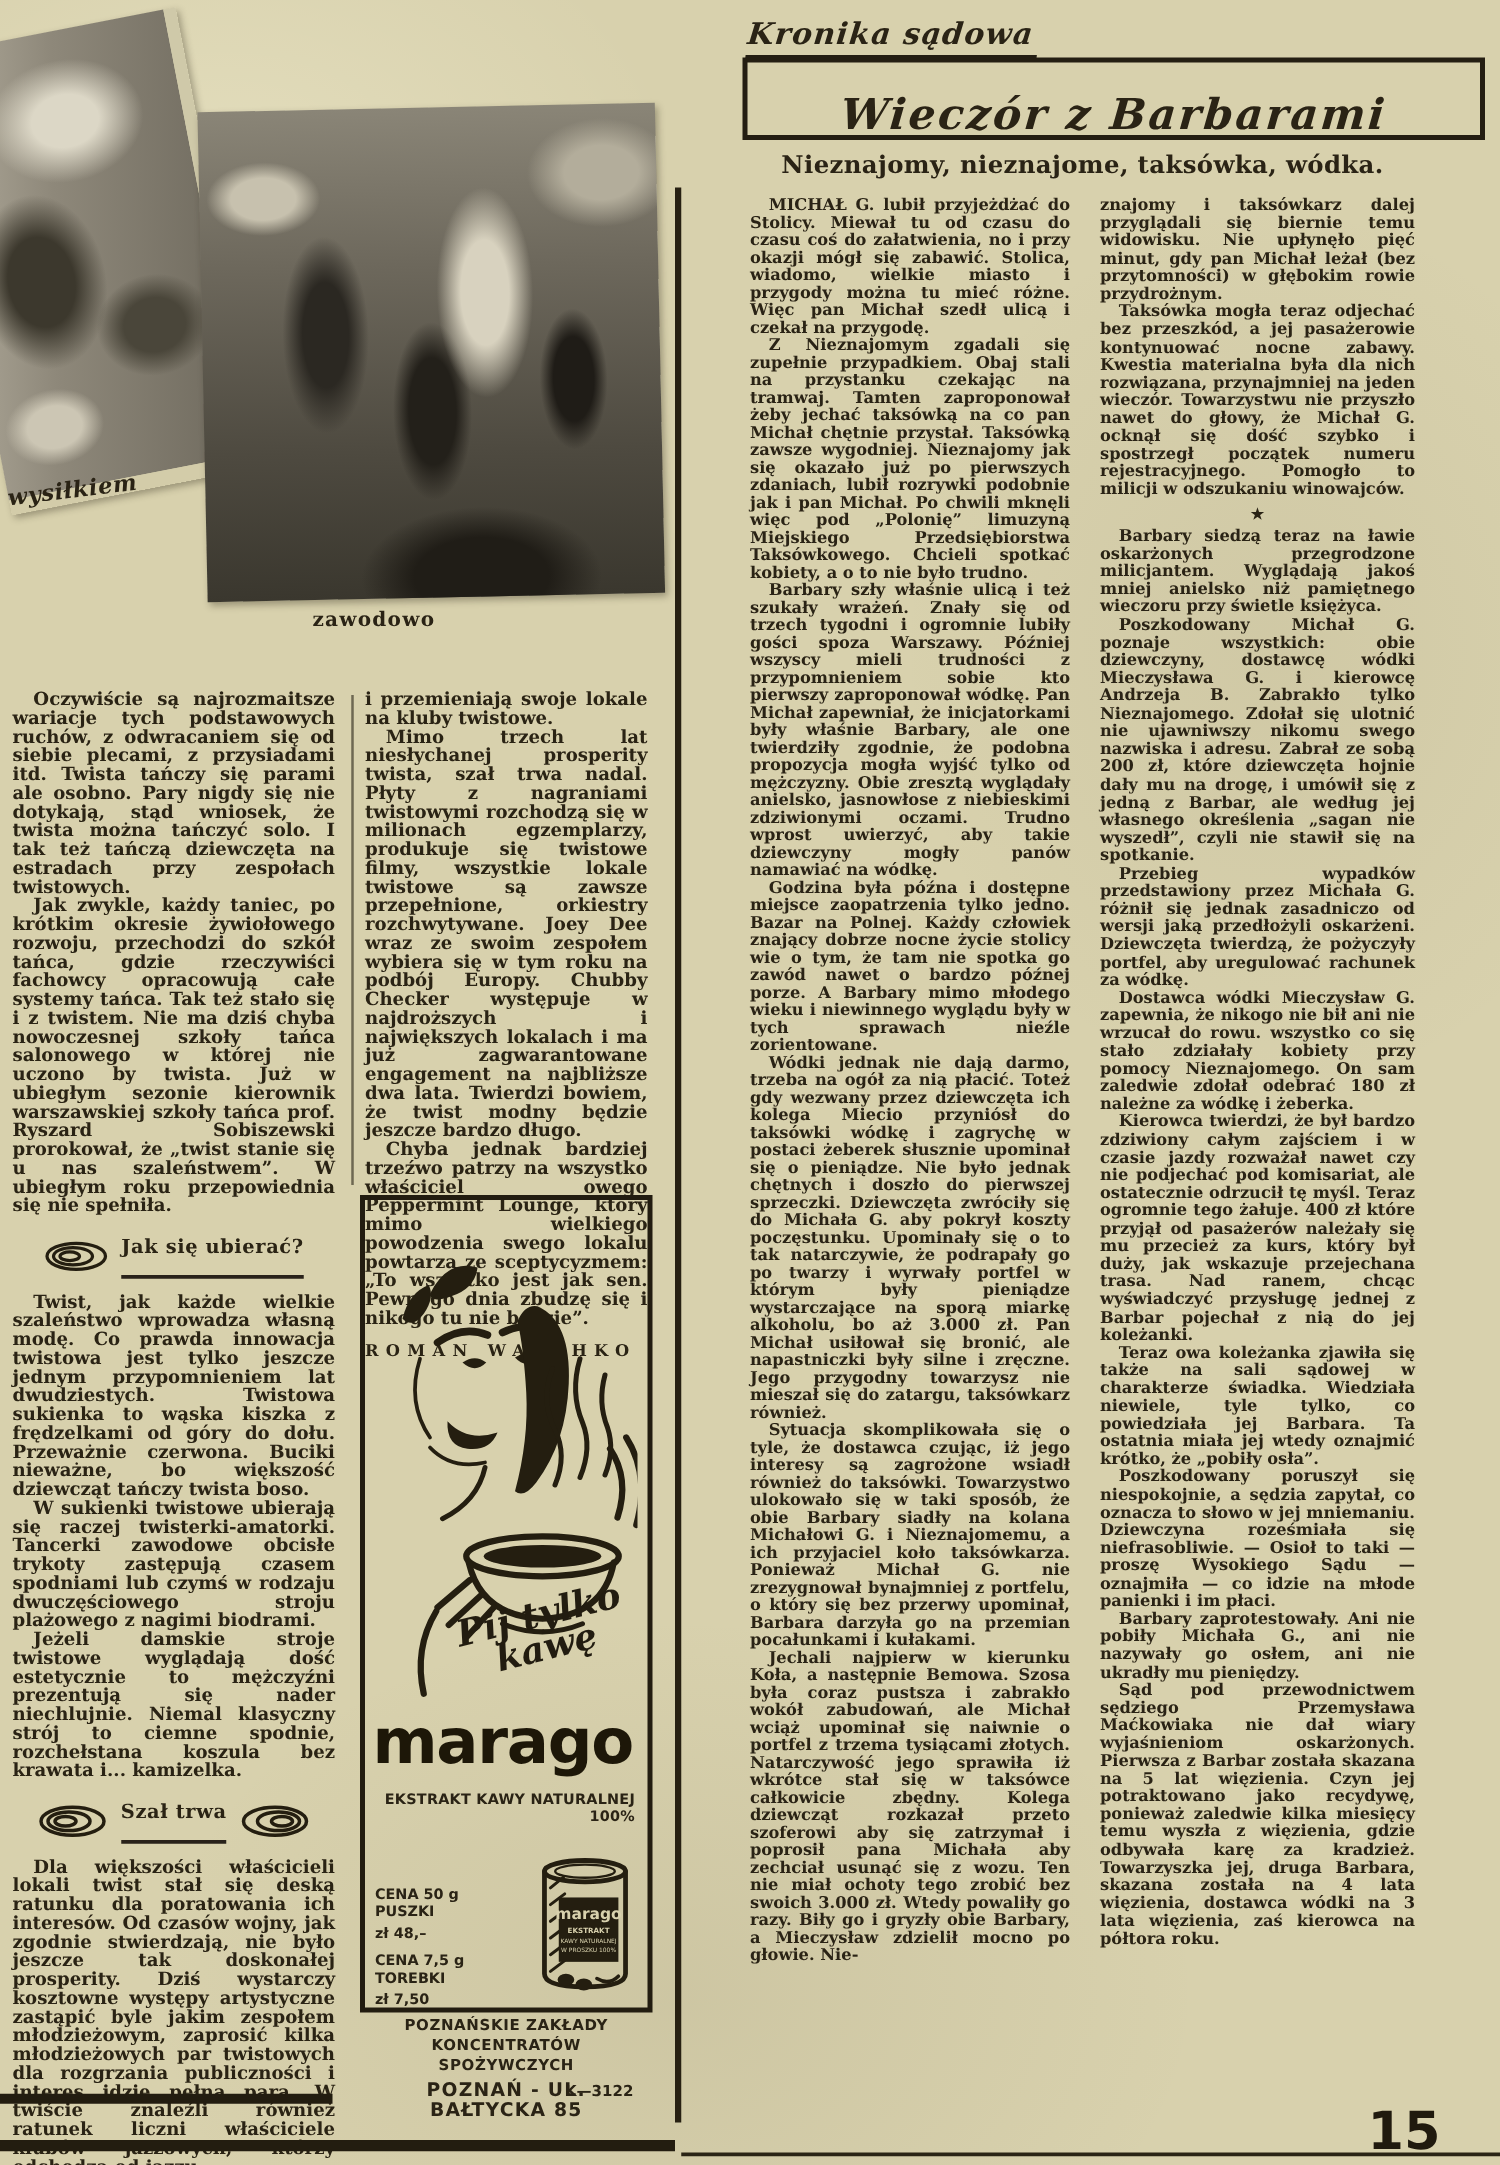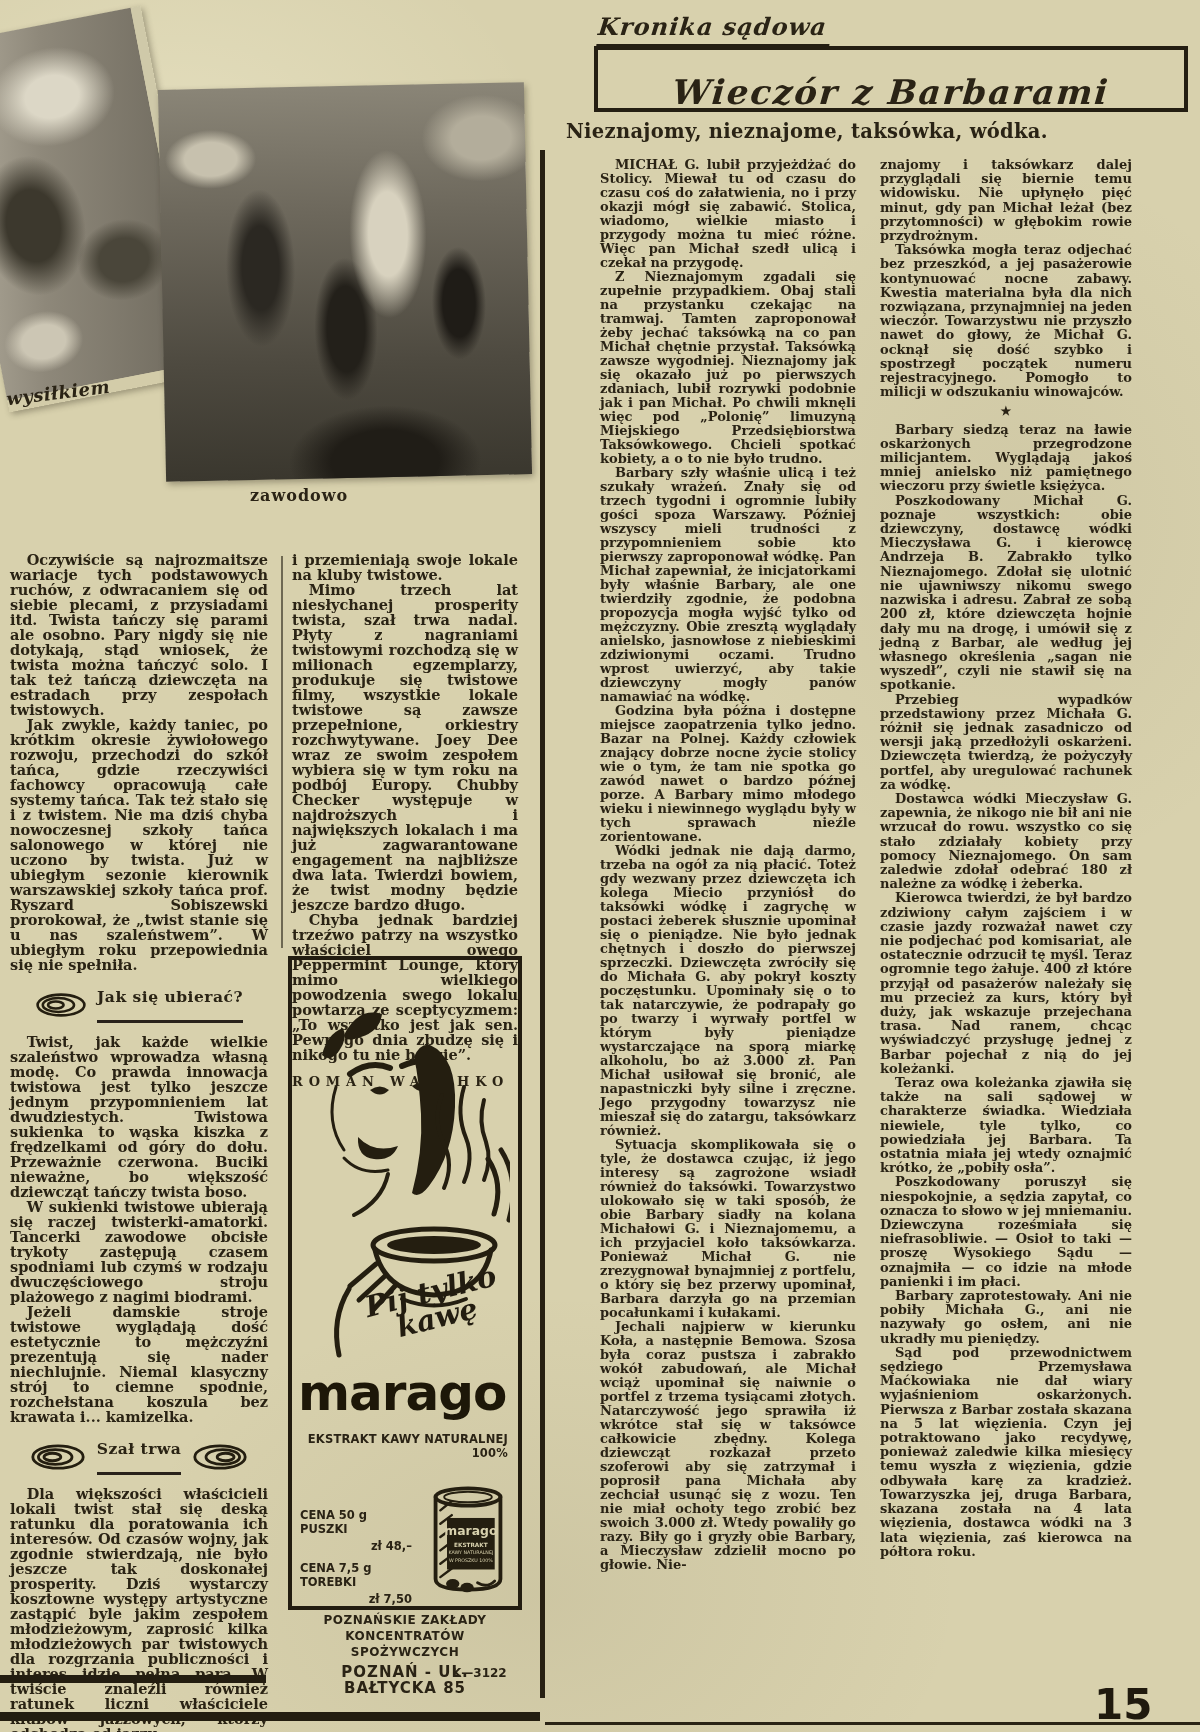--- a/index.html
+++ b/index.html
@@ -58,34 +58,34 @@
   .gutter-left{left:281px;top:556px;width:2px;height:392px;background:rgba(40,34,22,.6);}
   .divider-main{left:540px;top:150px;width:5px;height:1548px;}
   .rule-bottom-left{left:0;top:1675px;width:266px;height:8px;background:#231d10;}
   .rule-page-bottom-thick{left:0;top:1712px;width:540px;height:9px;background:#231d10;}
   .rule-page-bottom-thin{left:545px;top:1722px;width:655px;height:3px;background:#2a2415;}
   
   .kicker{left:598px;top:12px;font:bold italic 24px "DejaVu Serif",serif;letter-spacing:1px;border-bottom:3.5px solid #241e12;padding:0 4px 3px 0;transform:skewX(-6deg);}
   .title-box{left:594px;top:46px;width:586px;height:58px;border:4px solid #241e12;}
   .author-bar{position:absolute;left:88px;top:-12px;background:#1c1711;color:#e9e3c9;font:bold 23px "DejaVu Sans",sans-serif;letter-spacing:6px;padding:5px 20px 6px;white-space:nowrap;}
   .script-title{position:absolute;left:0;right:0;bottom:-4px;text-align:center;font:bold italic 34px "DejaVu Serif",serif;letter-spacing:2px;transform:skewX(-5deg);}
-  .subhead{left:566px;top:120px;width:600px;font:bold 19.5px "DejaVu Serif",serif;letter-spacing:.3px;}
+  .subhead{left:566px;top:120px;width:600px;text-align:center;font:bold 19.5px "DejaVu Serif",serif;letter-spacing:.3px;}
   
   .ct-col1{left:600px;top:158px;width:256px;font:bold 13px/14px "DejaVu Serif",serif;}
   .ct-col2{left:880px;top:158px;width:252px;font:bold 13px/14.2px "DejaVu Serif",serif;}
   .star-sep{text-align:center;font-size:12px;margin:5px 0 4px;}
   .page-num{left:1094px;top:1680px;font:bold 42px "DejaVu Sans",sans-serif;color:#201a0e;}
   
   .ad-box{left:288px;top:956px;width:226px;height:646px;border:4px solid #221c10;}
   .ad-illo{position:absolute;left:0;top:14px;width:218px;height:396px;}
   .ad-slogan{position:absolute;left:62px;top:318px;width:160px;transform:rotate(-14deg);text-align:center;font:bold italic 29px/27px "DejaVu Serif",serif;color:#221c10;}
   .ad-logo{position:absolute;left:6px;top:408px;font:bold 50px/50px "DejaVu Sans",sans-serif;letter-spacing:-1px;color:#1d1708;}
   .ad-tagline{position:absolute;left:2px;top:472px;width:214px;text-align:right;font:bold 11.5px "DejaVu Sans",sans-serif;letter-spacing:.2px;}
   .ad-prices{position:absolute;left:8px;top:548px;width:112px;font:bold 11.5px/14px "DejaVu Sans",sans-serif;}
-  .ad-prices .val{text-align:right;margin:3px 0 8px;}
+  .ad-prices .val{text-align:left;margin:3px 0 8px;}
   .ad-can{position:absolute;right:2px;top:516px;}
   .ad-footer{left:296px;top:1612px;width:218px;text-align:center;font:bold 12px/16px "DejaVu Sans",sans-serif;letter-spacing:.5px;}
   .ad-footer .small{font-size:15px;margin-top:4px;letter-spacing:1px;}
   .ad-mark{left:452px;top:1666px;width:78px;text-align:left;font:bold 12px "DejaVu Sans",sans-serif;}
   svg .ln{stroke:#241e10;fill:none;stroke-linecap:round;}
   svg .fl{fill:#241e10;stroke:none;}
 </style>
 </head>
 <body>
 

